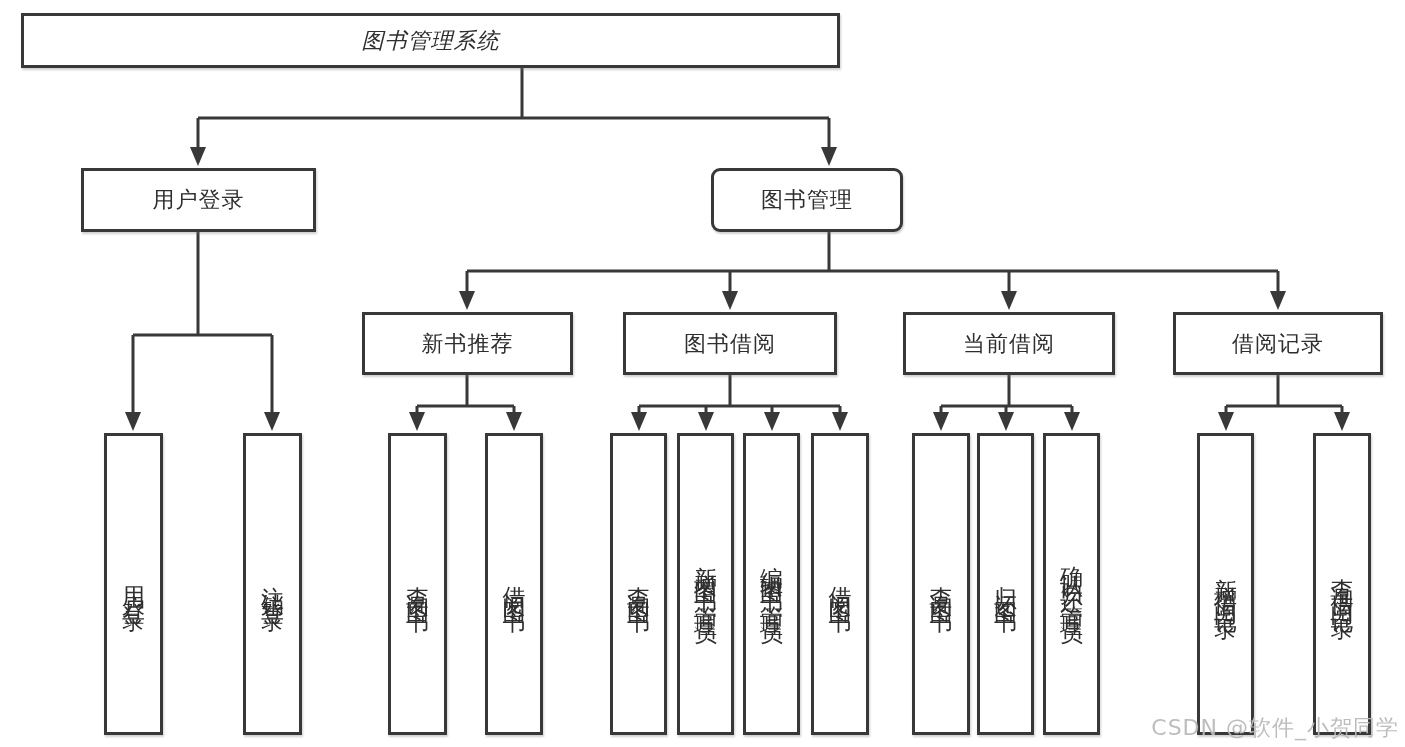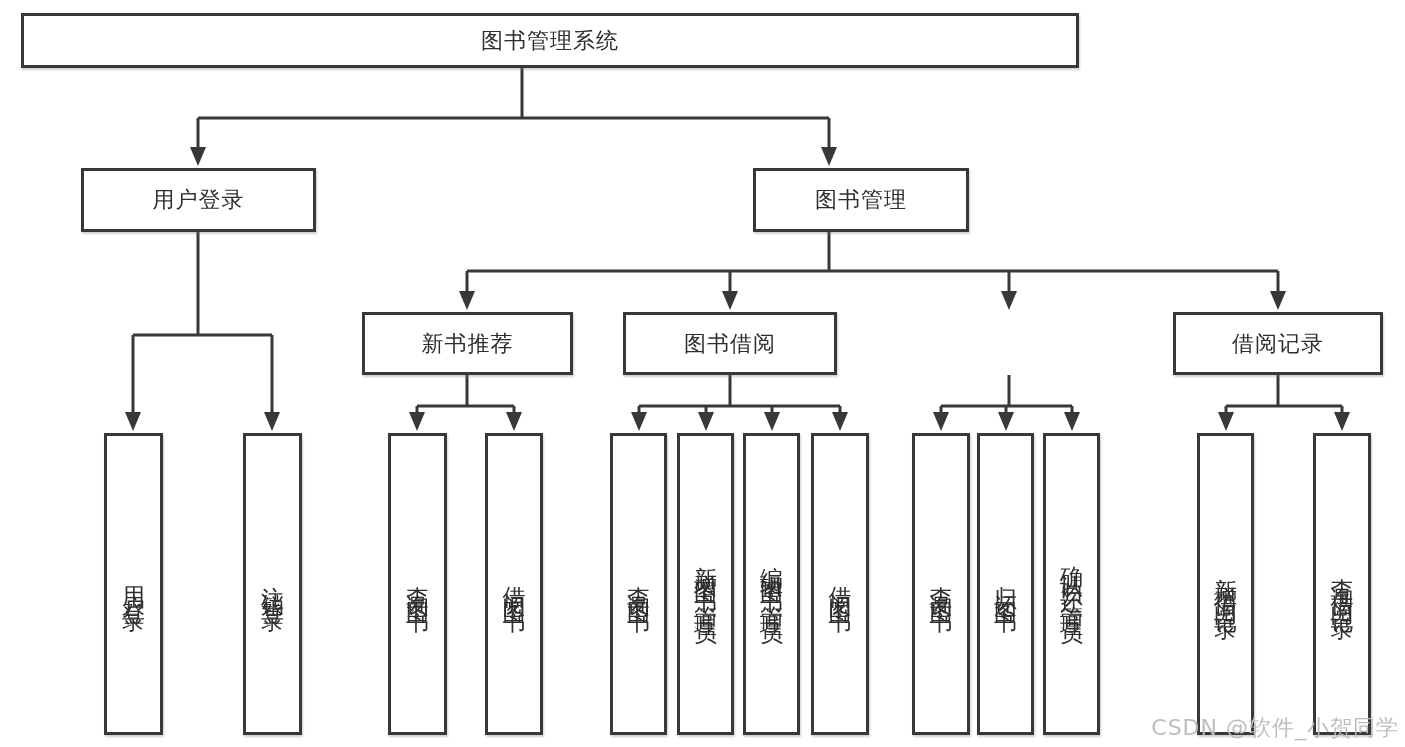--- a/index.html
+++ b/index.html
@@ -38,23 +38,23 @@
     font-size: 23px;
   }
   .leaf .vtext {
     writing-mode: vertical-rl;
     text-orientation: mixed;
     letter-spacing: 8px;
     line-height: 1;
     white-space: nowrap;
   }
   
-  #b-root   { left: 21px;  top: 13px;  width: 1058px; height: 55px; }
+  #b-root   { left: 21px;  top: 13px;  width: 819px; height: 55px; font-style: italic; }
   #b-login  { left: 81px;  top: 168px; width: 235px;  height: 64px; }
-  #b-mgmt   { left: 753px; top: 168px; width: 216px;  height: 64px; }
+  #b-mgmt   { left: 711px; top: 168px; width: 192px;  height: 64px; border-radius: 9px; }
   #b-newbook{ left: 362px; top: 312px; width: 211px;  height: 63px; }
   #b-borrow { left: 623px; top: 312px; width: 214px;  height: 63px; }
   #b-current{ left: 903px; top: 312px; width: 212px;  height: 63px; }
   #b-record { left: 1173px;top: 312px; width: 210px;  height: 63px; }
   
   #l1  { left: 104px;  width: 59px; }
   #l2  { left: 243px;  width: 59px; }
   #l3  { left: 388px;  width: 59px; }
   #l4  { left: 485px;  width: 58px; }
   #l5  { left: 610px;  width: 57px; }
@@ -132,20 +132,23 @@
   <div id="b-mgmt" class="box">
     <span>图书管理</span>
   </div>
 
   <div id="b-borrow" class="box">
     <span>图书借阅</span>
   </div>
   <div id="b-newbook" class="box">
     <span>新书推荐</span>
   </div>
+  <div id="b-current" class="box">
+    <span>当前借阅</span>
+  </div>
   <div id="b-record" class="box">
     <span>借阅记录</span>
   </div>
 
   <div id="l1" class="box leaf">
     <span class="vtext">用户登录</span>
   </div>
   <div id="l2" class="box leaf">
     <span class="vtext">注销登录</span>
   </div>

